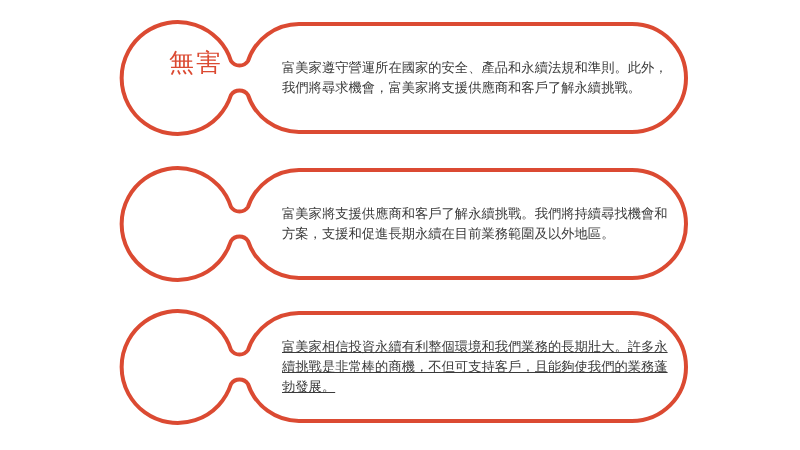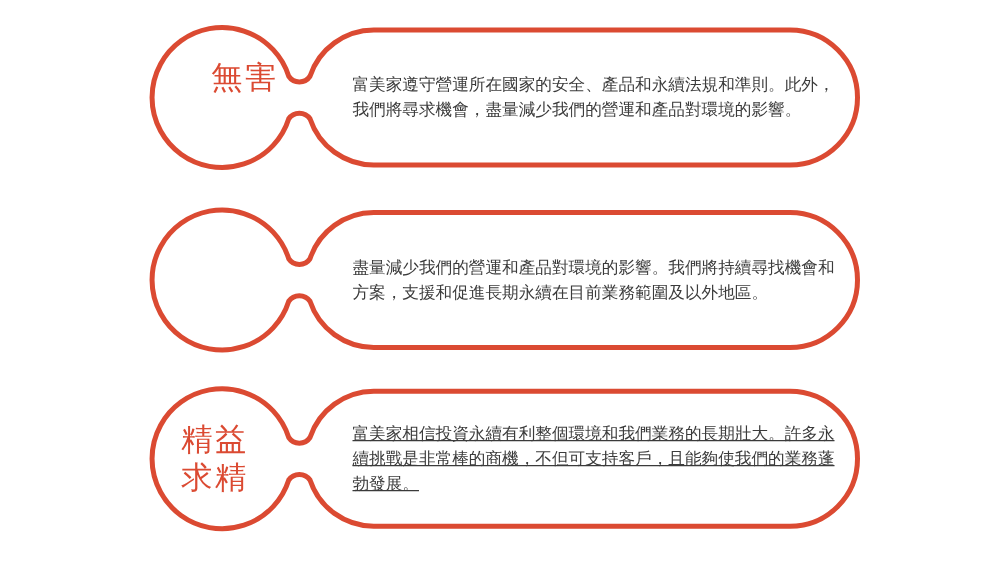--- a/index.html
+++ b/index.html
@@ -80,20 +80,19 @@
                A 54 54 0 0 0 248 58
                C 244 64 235 64 231 58
                Z"></path>
     </defs>
     <use href="#blob-shape" class="blob" transform="translate(0,3)"></use>
     <use href="#blob-shape" class="blob" transform="translate(0,149)"></use>
     <use href="#blob-shape" class="blob" transform="translate(0,292)"></use>
   </svg>
 
   <div class="row-label label-1">無害</div>
-  <div class="row-desc desc-1">富美家遵守營運所在國家的安全、產品和永續法規和準則。此外，我們將尋求機會，盡量減少我們的營運和產品對環境的影響。</div>
+  <div class="row-desc desc-1">富美家遵守營運所在國家的安全、產品和永續法規和準則。此外，我們將尋求機會，富美家將支援供應商和客戶了解永續挑戰。</div>
 
-  <div class="row-desc desc-2">盡量減少我們的營運和產品對環境的影響。我們將持續尋找機會和方案，支援和促進長期永續在目前業務範圍及以外地區。</div>
+  <div class="row-desc desc-2">富美家將支援供應商和客戶了解永續挑戰。我們將持續尋找機會和方案，支援和促進長期永續在目前業務範圍及以外地區。</div>
 
-  <div class="row-label label-3">精益求精</div>
   <div class="row-desc desc-3">富美家相信投資永續有利整個環境和我們業務的長期壯大。許多永續挑戰是非常棒的商機，不但可支持客戶，且能夠使我們的業務蓬勃發展。</div>
 
 </div>
 
 </body></html>

